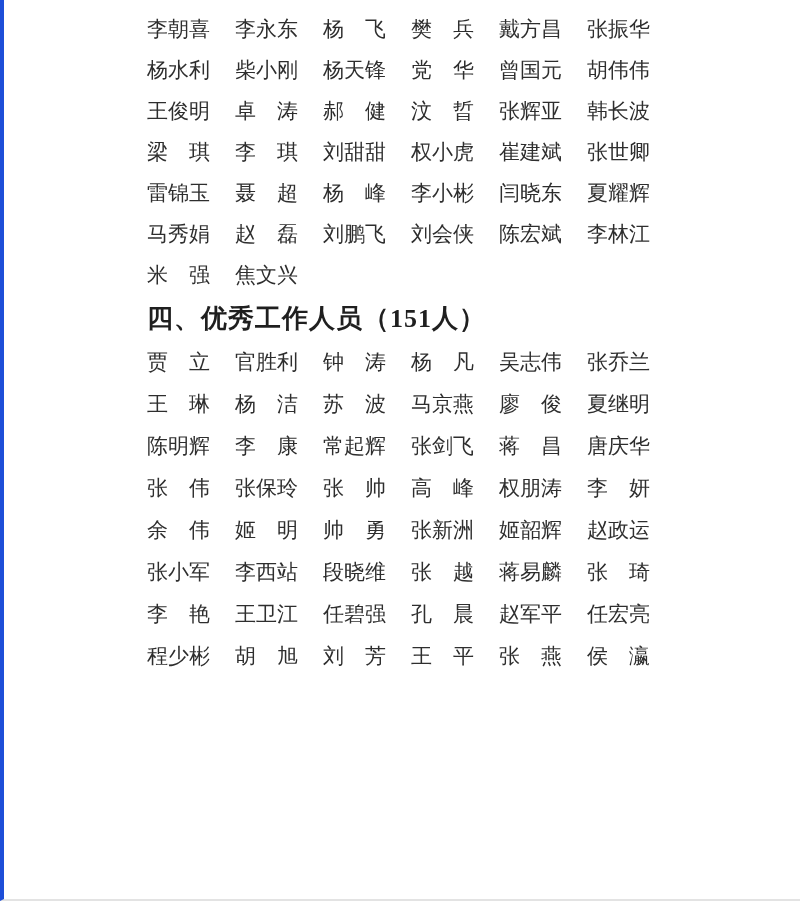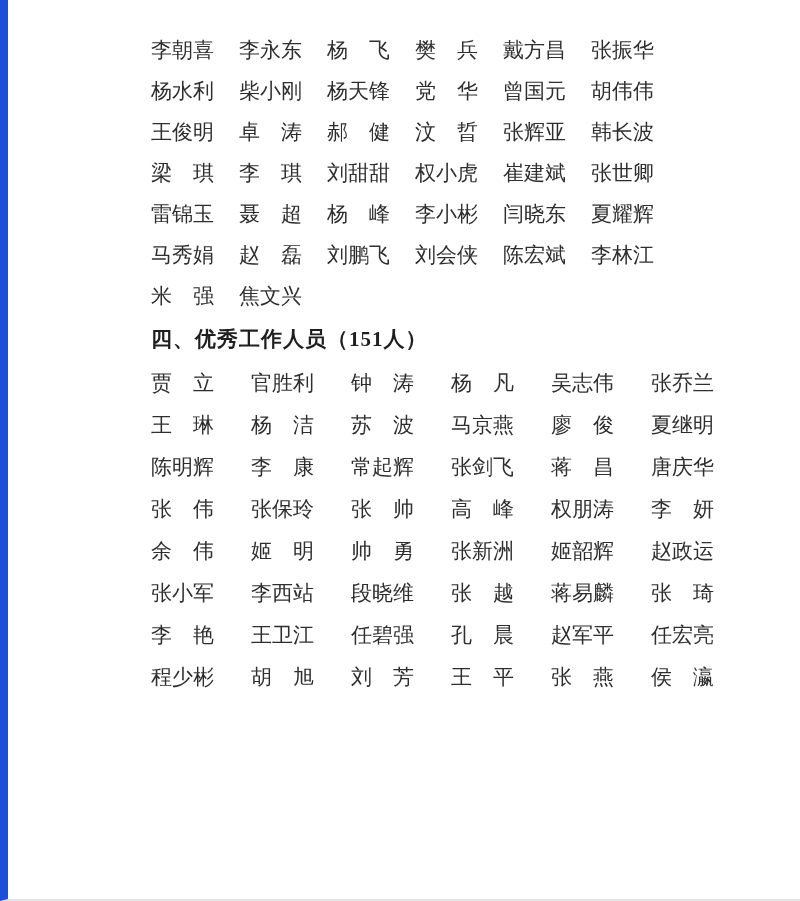--- a/index.html
+++ b/index.html
@@ -6,48 +6,48 @@
     margin: 0;
     padding: 0;
     background: #ffffff;
   }
   .page {
     position: relative;
     width: 800px;
     height: 901px;
     box-sizing: border-box;
     background: #ffffff;
-    border-left: 8px solid #1d4ed8;
+    border-left: 4px solid #1d4ed8;
     border-bottom: 2px solid #e3e3e3;
-    padding: 29px 0 0 143px;
+    padding: 8px 0 0 143px;
     overflow: hidden;
     font-family: "Liberation Serif", "DejaVu Serif", serif;
     color: #2e2e2e;
   }
   .name-row {
     display: flex;
     align-items: center;
     height: 41px;
     column-gap: 24px;
     font-size: 21px;
     white-space: nowrap;
   }
-  .sec4 .name-row { height: 42px; gap: 36px; }
+  .sec4 .name-row { height: 42px; }
   .c {
     display: inline-block;
     width: 64px;
     flex: 0 0 64px;
     white-space: nowrap;
     text-align: justify;
   }
   .section-heading {
     height: 46px;
     display: flex;
     align-items: center;
-    font-size: 21px;
+    font-size: 26px;
     font-weight: bold;
     letter-spacing: 1px;
     color: #1f1f1f;
   }
 </style>
 </head>
 <body>
 
 <div class="page">
 

